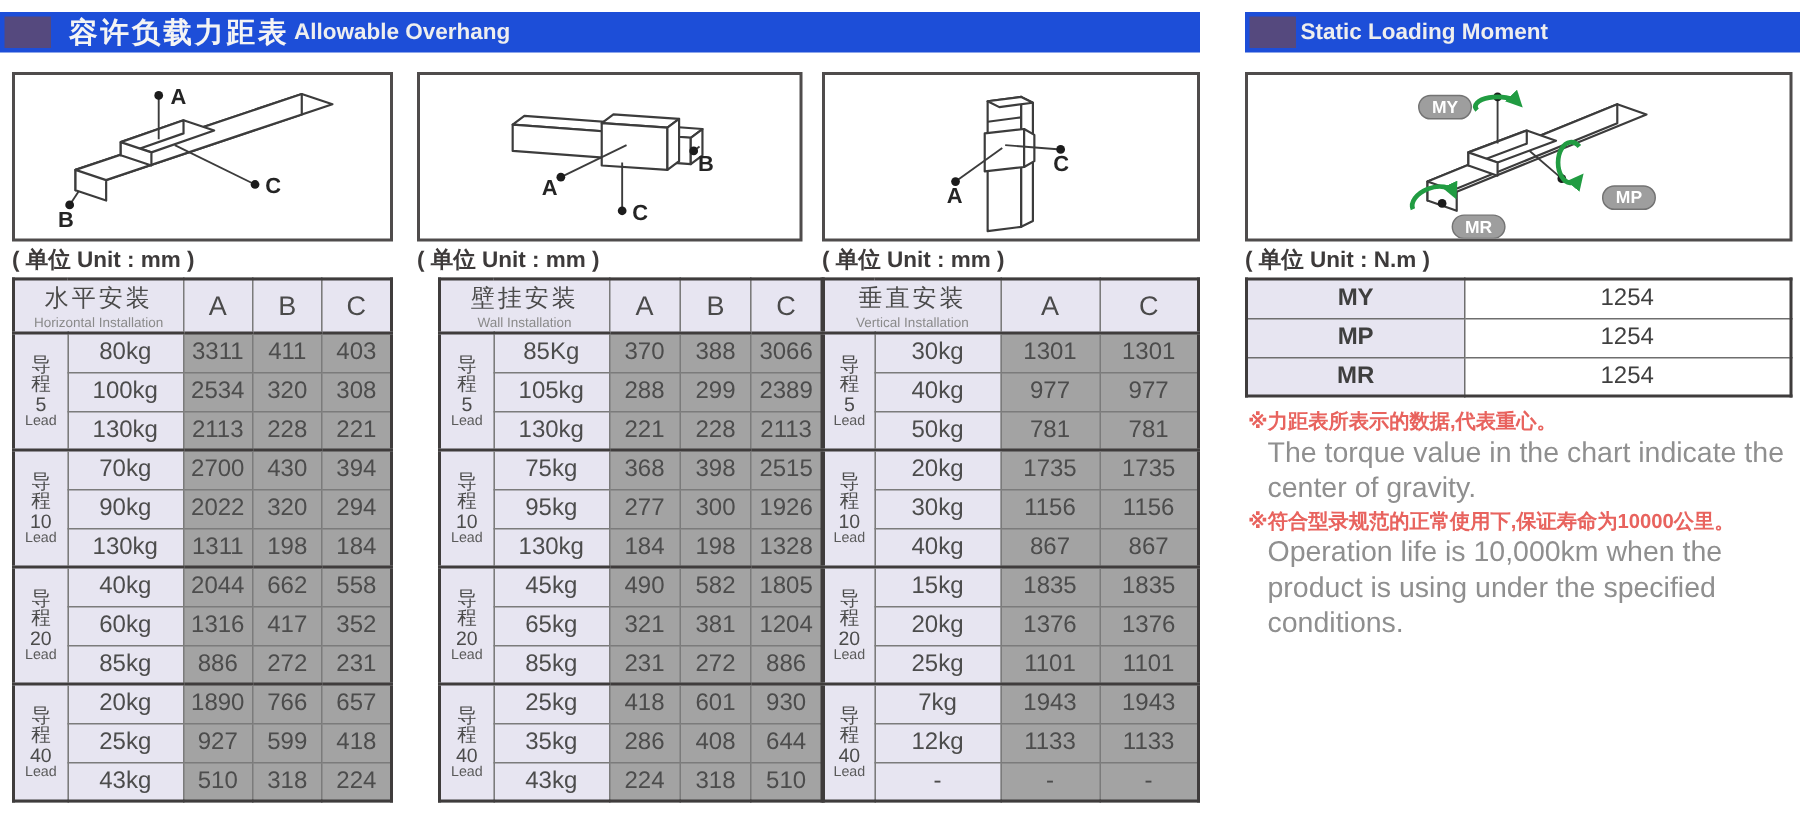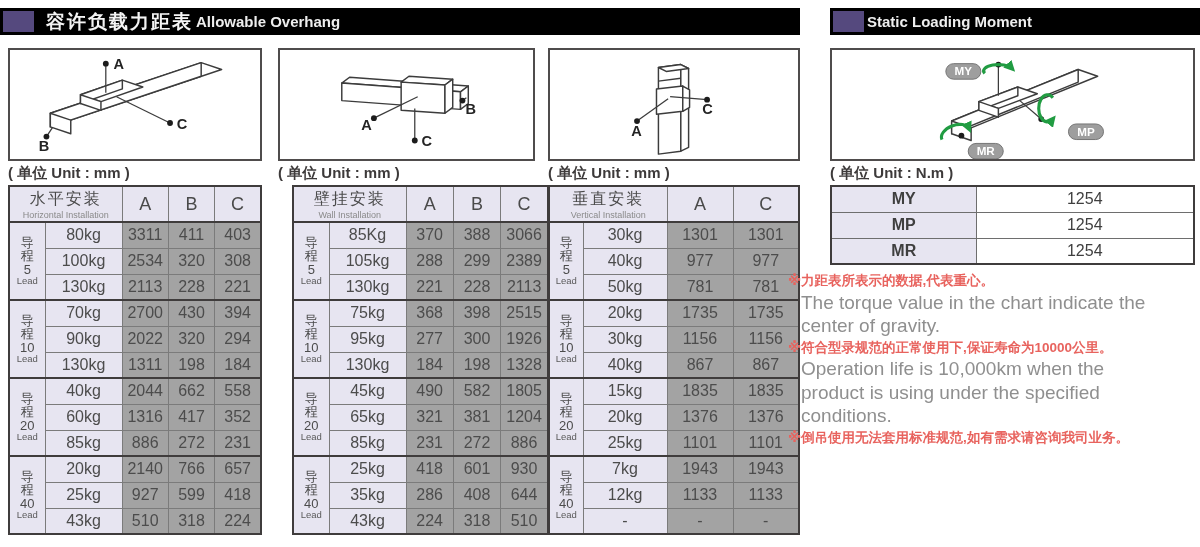--- a/index.html
+++ b/index.html
@@ -2,21 +2,21 @@
 <html><head>
 <meta charset="utf-8">
 <style>
   *{margin:0;padding:0;box-sizing:border-box}
   html,body{background:#fff}
   body{width:1200px;height:547px;position:relative;overflow:hidden;
        font-family:"Liberation Sans","DejaVu Sans",sans-serif;color:#4a4a4a}
   #stage{position:absolute;left:0;top:0;width:1200px;height:547px}
 
   
-  .tbar{position:absolute;top:8px;height:27px;background:#000000;display:flex;align-items:center}
+  .tbar{position:absolute;top:8px;height:27px;background:#1d4ed8;display:flex;align-items:center}
   .tbar .sq{width:31px;height:21px;background:#55497e;margin-left:3px;flex:0 0 auto}
   .tbar .zh{color:#f4f4f4;font-size:19px;font-weight:bold;letter-spacing:2px;margin-left:12px;white-space:nowrap}
   .tbar .en{color:#eeeeee;font-size:15px;font-weight:bold;margin-left:3px;white-space:nowrap}
   #bar-left{left:0;width:800px}
   #bar-right{left:830px;width:370px}
 
   
   .dbox{position:absolute;top:48px;height:113px;border:2px solid#4f4c4c;background:#fff}
   #diag1{left:8px;width:254px}
   #diag2{left:278px;width:257px}
@@ -48,21 +48,21 @@
   .ao td.lead span{display:block;line-height:1.04;font-size:13px}
   .ao td.lead span.le{font-size:9.5px;color:#5a5a5a}
   .ao tr.gsep td{border-top:2px solid #3f3c3c}
 
   
   table.mo{position:absolute;left:830px;top:185px;width:365px;border-collapse:collapse;table-layout:fixed;border:2px solid #3f3c3c;background:#fff}
   .mo td{border:1px solid #6e6e6e;height:26px;text-align:center;font-size:16px;color:#3f3f3f}
   .mo td.mlab{background:#e7e5f1;font-weight:600}
 
   
-  #notes{position:absolute;left:788px;top:272px;width:366px}
+  #notes{position:absolute;left:832px;top:272px;width:366px}
   .note .nzh{color:#e8635e;font-size:13.5px;font-weight:600;line-height:1.3}
   .note .nen{color:#8f8f8f;font-size:19px;line-height:1.22;padding-left:13px;margin:1px 0 2px}
 </style>
 </head>
 <body>
 
 <div id="stage">
 
   <div class="tbar" id="bar-left">
     <span class="sq"></span>
@@ -287,21 +287,21 @@
           <td class="val">231</td>
         </tr>
         <tr class="gsep">
           <td class="lead" rowspan="3">
             <span>导</span>
             <span>程</span>
             <span>40</span>
             <span class="le">Lead</span>
           </td>
           <td class="load">20kg</td>
-          <td class="val">2140</td>
+          <td class="val">1890</td>
           <td class="val">766</td>
           <td class="val">657</td>
         </tr>
         <tr>
           <td class="load">25kg</td>
           <td class="val">927</td>
           <td class="val">599</td>
           <td class="val">418</td>
         </tr>
         <tr>
@@ -559,17 +559,16 @@
   <div id="notes">
       <div class="note">
         <div class="nzh">※力距表所表示的数据,代表重心。</div>
         <div class="nen">The torque value in the chart indicate the center of gravity.</div>
       </div>
       <div class="note">
         <div class="nzh">※符合型录规范的正常使用下,保证寿命为10000公里。</div>
         <div class="nen">Operation life is 10,000km when the product is using under the specified conditions.</div>
       </div>
       <div class="note">
-        <div class="nzh">※倒吊使用无法套用标准规范,如有需求请咨询我司业务。</div>
       </div>
     </div>
 
 </div>
 
 </body></html>

